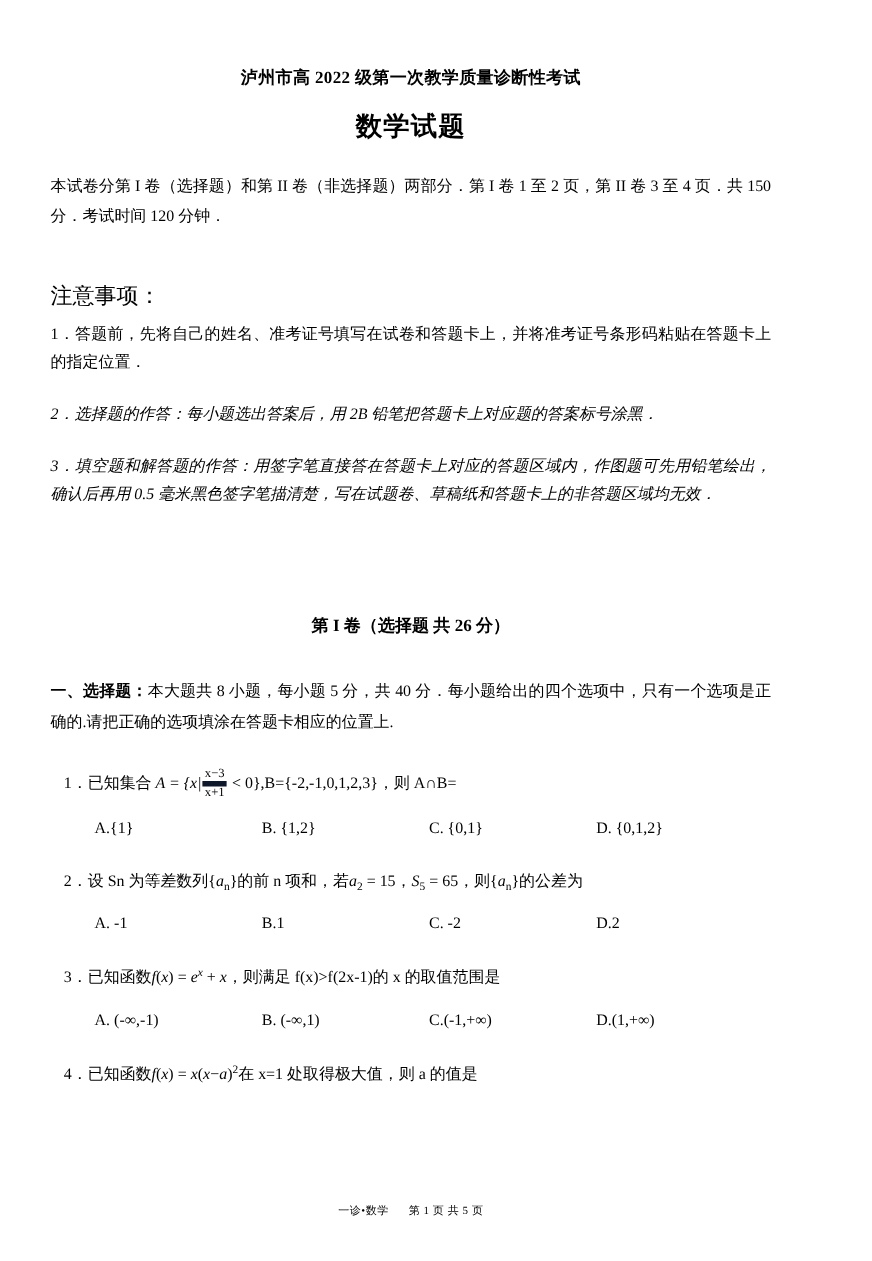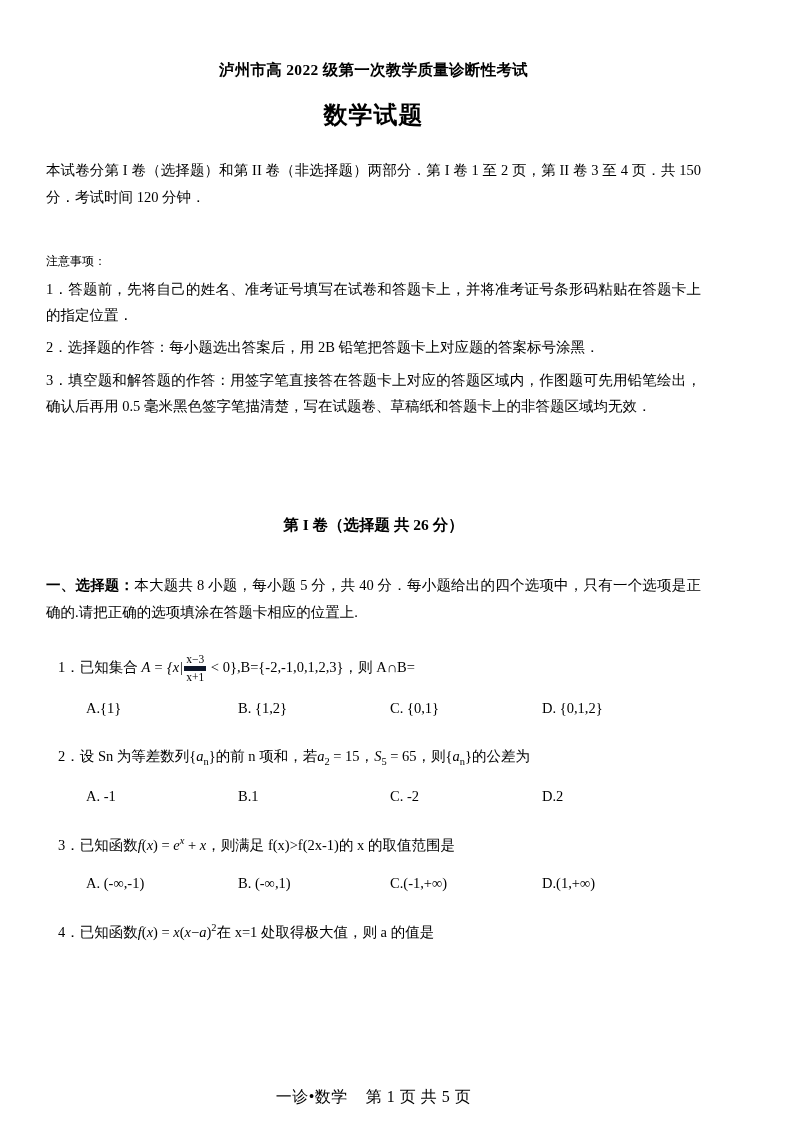--- a/index.html
+++ b/index.html
@@ -39,32 +39,33 @@
   .para {
     font-size: 14.5px;
     line-height: 1.85;
     margin-top: 18px;
     text-align: justify;
   }
   .para-intro {
     margin-top: 26px;
   }
   .notice-head {
-    font-size: 12px;
+    font-size: 20px;
     margin-top: 40px;
     line-height: 1.8;
   }
   .notice-item {
     font-size: 14.5px;
     line-height: 1.8;
     margin-top: 4px;
     text-align: justify;
   }
   .notice-item.spaced {
-    margin-top: 6px;
+    margin-top: 21px;
+    font-style: italic;
   }
   .section-title {
     text-align: center;
     font-size: 15.5px;
     font-weight: bold;
     margin-top: 96px;
   }
   .q-head {
     font-size: 14.5px;
     line-height: 1.9;
@@ -90,21 +91,21 @@
   .opt-a { width: 152px; }
   .opt-b { width: 152px; }
   .opt-c { width: 152px; }
   .opt-d { width: 152px; }
   .footer {
     position: absolute;
     left: 0;
     right: 0;
     bottom: 38px;
     text-align: center;
-    font-size: 16px;
+    font-size: 10px;
     letter-spacing: 0.5px;
   }
   .footer .fnum { margin-left: 18px; }
   i.mi {
     font-family: "Liberation Serif", "DejaVu Serif", serif;
     font-style: italic;
   }
   .frac {
     display: inline-block;
     vertical-align: middle;

